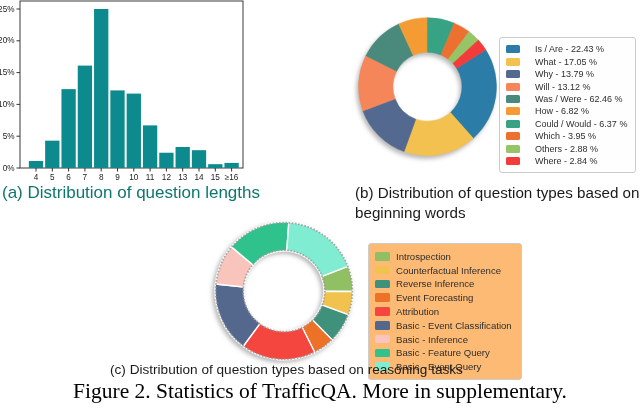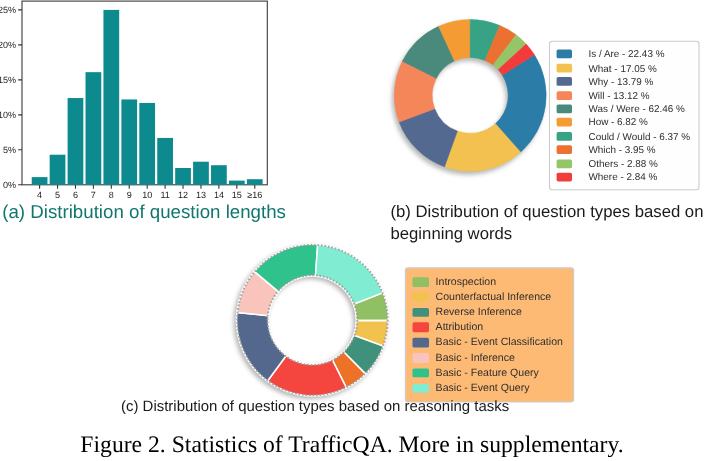--- a/index.html
+++ b/index.html
@@ -36,21 +36,21 @@
     background:#fdba74;border:1px solid #cccccc;border-radius:3px;
     padding:4px 9px 4px 6px;font-size:9.6px;color:#2e2e2e;
   }
   #legend-c .legend-row{display:flex;align-items:center;gap:6px;margin:2.8px 0;white-space:nowrap;}
   #legend-c .swatch{width:15px;height:8.5px;border-radius:1.5px;flex:none;}
   #caption-c{
     position:absolute;left:110px;top:362px;width:450px;
     text-align:left;font-size:13.6px;color:#1a1a1a;
   }
   #fig-caption{
-    position:absolute;left:0;top:392px;width:640px;
+    position:absolute;left:0;top:379px;width:640px;
     text-align:center;font-size:21.5px;color:#000;
     font-family:"Liberation Serif", serif;
   }
 </style>
 </head>
 <body>
 
 <div class="figure">
 
   <svg id="chart-a" width="260" height="182">
@@ -186,20 +186,24 @@
       </div>
       <div class="legend-row">
         <span class="swatch" style="background: rgb(242, 194, 78);"></span>
         <span>Counterfactual Inference</span>
       </div>
       <div class="legend-row">
         <span class="swatch" style="background: rgb(63, 145, 123);"></span>
         <span>Reverse Inference</span>
       </div>
       <div class="legend-row">
+        <span class="swatch" style="background: rgb(237, 113, 39);"></span>
+        <span>Event Forecasting</span>
+      </div>
+      <div class="legend-row">
         <span class="swatch" style="background: rgb(244, 70, 62);"></span>
         <span>Attribution</span>
       </div>
       <div class="legend-row">
         <span class="swatch" style="background: rgb(83, 104, 140);"></span>
         <span>Basic - Event Classification</span>
       </div>
       <div class="legend-row">
         <span class="swatch" style="background: rgb(248, 196, 187);"></span>
         <span>Basic - Inference</span>

